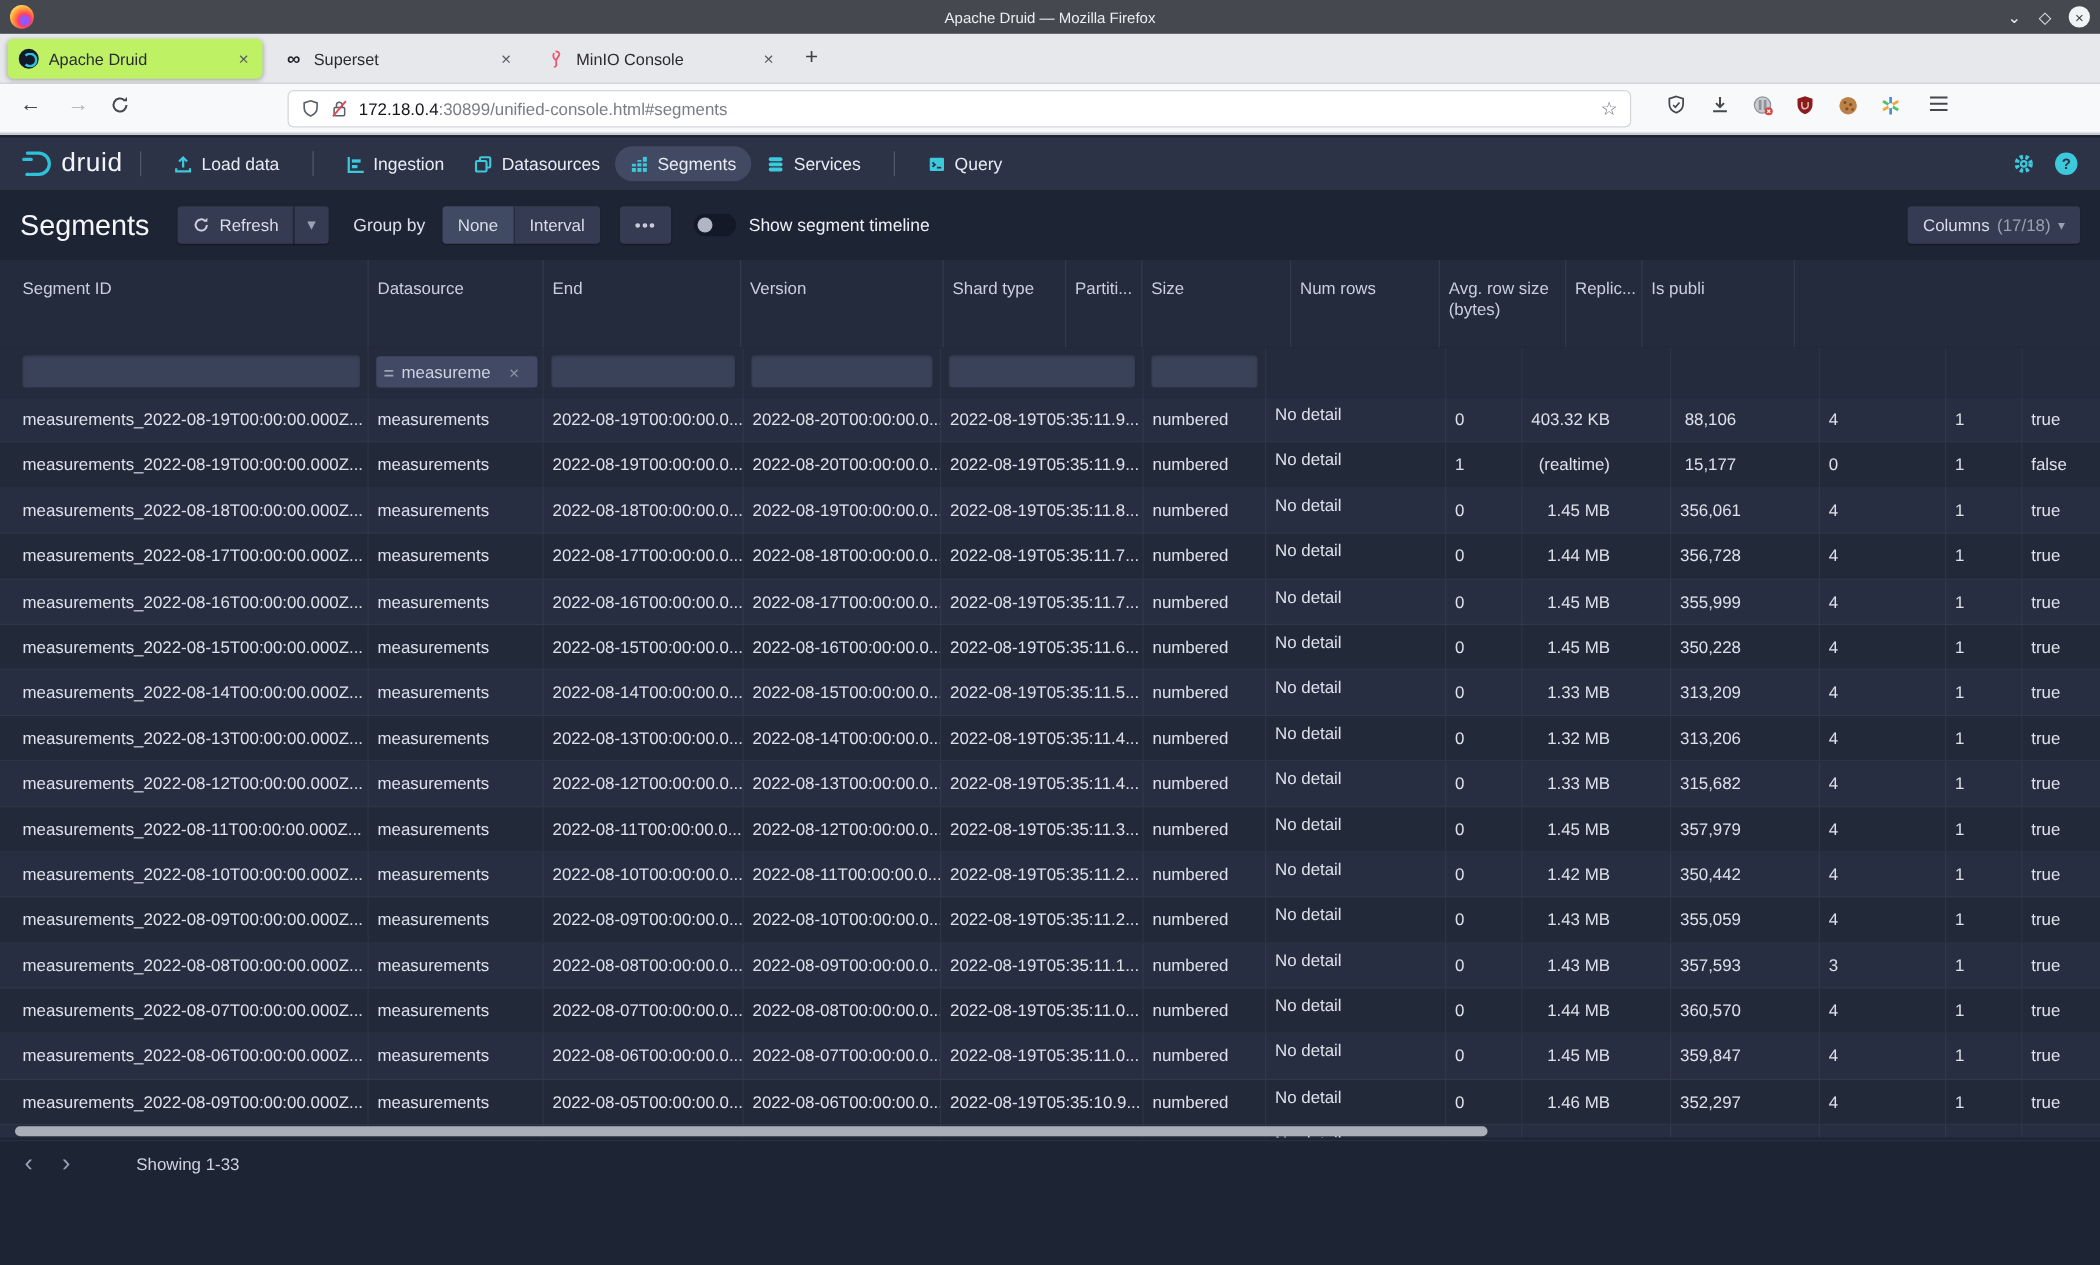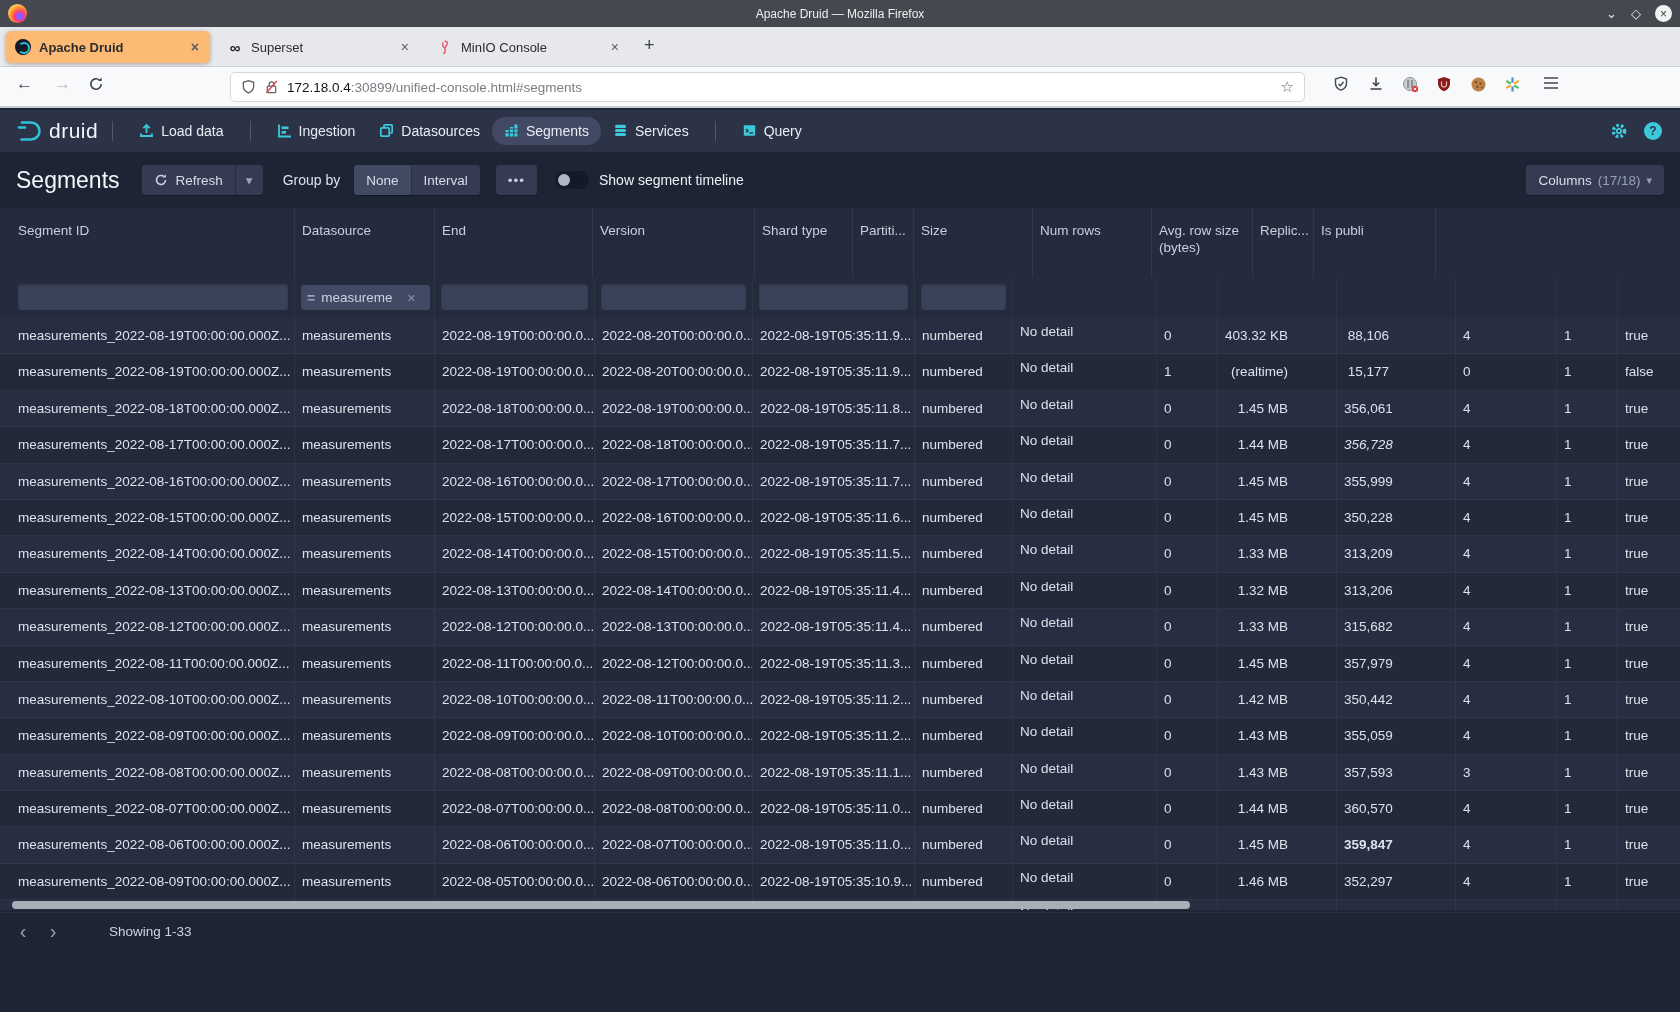--- a/index.html
+++ b/index.html
@@ -11,21 +11,21 @@
   .titlebar { position:absolute; left:0; top:0; width:100%; height:27px; background:#45494f; display:flex; align-items:center; }
   .ff-logo { position:absolute; left:8px; top:4px; width:19px; height:19px; border-radius:50%;
     background:radial-gradient(circle at 62% 65%, #9059ff 0 18%, #ff3b6b 30%, #ff9b31 55%, #ffd567 75%); }
   .win-title { width:100%; text-align:center; color:#eceef0; font-size:12px; }
   .win-controls { position:absolute; right:8px; top:0; height:27px; display:flex; align-items:center; gap:14px; }
   .win-btn { color:#e8eaec; font-size:13px; line-height:1; cursor:default; }
   .win-close { width:17px; height:17px; border-radius:50%; background:#f1f2f3; color:#3a3d41; font-size:12px; display:flex; align-items:center; justify-content:center; }
 
   .tabstrip { position:absolute; left:0; top:27px; width:100%; height:40px; background:#e7e8eb; border-bottom:1px solid #cfd2d6; }
   .tab { position:absolute; top:4px; height:32px; border-radius:5px; display:flex; align-items:center; padding:0 9px; font-size:13px; color:#2b2b30; }
-  .tab.active { background:#fdba74; box-shadow:0 1px 4px rgba(0,0,0,.3);font-weight:bold; }
+  .tab.active { background:#bef264; box-shadow:0 1px 4px rgba(0,0,0,.3); }
   .tab .title { flex:1; overflow:hidden; white-space:nowrap; margin:0 8px; }
   .tab .close { color:#5a5d63; font-size:14px; padding:0 2px; }
   .favicon { width:16px; height:16px; flex:0 0 16px; display:flex; align-items:center; justify-content:center; }
   .fav-druid { width:16px; height:16px; border-radius:50%; background:#121a2a; position:relative; }
   .fav-druid::after { content:""; position:absolute; left:3px; top:3px; width:8px; height:8px; border:2px solid #2fc1d8; border-left-color:transparent; border-radius:50%; }
   .fav-superset { font-size:15px; font-weight:bold; color:#1e1e24; line-height:1; }
   .newtab { position:absolute; top:8px; font-size:18px; color:#3c3f44; }
 
   .toolbar { position:absolute; left:0; top:67px; width:100%; height:41px; background:#f8f9fa; border-bottom:2px solid #c9ccd1; display:flex; align-items:center; }
   .nav-glyph { font-size:17px; color:#43464b; position:absolute; top:74px; }
@@ -35,21 +35,21 @@
   .url-text .dim { color:#7a7d85; }
   .url-star { margin-left:auto; color:#5b5f66; font-size:15px; }
   .tool-ico { position:absolute; top:76px; }
 
   
   .dnav { position:absolute; left:0; top:110px; width:100%; height:42px; background:#2d3347; display:flex; align-items:center; }
   .dnav .brand { display:flex; align-items:center; margin-left:16px; gap:7px; }
   .brand-swirl { width:26px; height:26px; position:relative; }
   .brand-name { color:#f2f5fa; font-size:21px; letter-spacing:.5px; }
   .dnav-sep { width:1px; height:20px; background:rgba(255,255,255,.18); margin:0 14px; }
-  .dnav-item { display:flex; align-items:flex-start; gap:7px; padding:6px 12px; border-radius:16px; color:#e8ecf4; font-size:14px; cursor:pointer; }
+  .dnav-item { display:flex; align-items:flex-end; gap:7px; padding:6px 12px; border-radius:16px; color:#e8ecf4; font-size:14px; cursor:pointer; }
   .dnav-item.active { background:#424a63; }
   .dnav-right { margin-left:auto; display:flex; align-items:center; gap:16px; margin-right:18px; }
   .help-circle { width:18px; height:18px; border-radius:50%; background:#3dc9dc; color:#2d3347; font-weight:bold; font-size:12px; display:flex; align-items:center; justify-content:center; }
 
   
   .controls { position:absolute; left:0; top:152px; width:100%; height:56px; display:flex; align-items:center; }
   .page-title { color:#f4f6fa; font-size:23px; margin-left:16px; }
   .btn { background:#343b52; color:#d8dde9; font-size:13.5px; border-radius:3px; height:30px; display:flex; align-items:center; padding:0 12px; box-shadow:0 1px 1px rgba(0,0,0,.3); cursor:pointer; }
   .split { display:flex; margin-left:22px; }
   .split .main { border-radius:3px 0 0 3px; gap:8px; }
@@ -410,21 +410,21 @@
         <div class="trow even">
           <div class="td" style="width: 295px; padding-left: 18px;">measurements_2022-08-17T00:00:00.000Z...</div>
           <div class="td" style="width: 140px;">measurements</div>
           <div class="td" style="width: 160px;">2022-08-17T00:00:00.0...</div>
           <div class="td" style="width: 158px;">2022-08-18T00:00:00.0...</div>
           <div class="td" style="width: 162px;">2022-08-19T05:35:11.7...</div>
           <div class="td" style="width: 98px;">numbered</div>
           <div class="td top" style="width: 144px;">No detail</div>
           <div class="td" style="width: 61px;">0</div>
           <div class="td r" style="width: 119px; padding-right: 48px;">1.44 MB</div>
-          <div class="td r" style="width: 119px; padding-right: 66px; font-style: italic;">356,728</div>
+          <div class="td r" style="width: 119px; padding-right: 66px;">356,728</div>
           <div class="td" style="width: 101px;">4</div>
           <div class="td" style="width: 61px;">1</div>
           <div class="td" style="width: 122px;">true</div>
         </div>
         <div class="trow odd">
           <div class="td" style="width: 295px; padding-left: 18px;">measurements_2022-08-16T00:00:00.000Z...</div>
           <div class="td" style="width: 140px;">measurements</div>
           <div class="td" style="width: 160px;">2022-08-16T00:00:00.0...</div>
           <div class="td" style="width: 158px;">2022-08-17T00:00:00.0...</div>
           <div class="td" style="width: 162px;">2022-08-19T05:35:11.7...</div>
@@ -575,21 +575,21 @@
         <div class="trow odd">
           <div class="td" style="width: 295px; padding-left: 18px;">measurements_2022-08-06T00:00:00.000Z...</div>
           <div class="td" style="width: 140px;">measurements</div>
           <div class="td" style="width: 160px;">2022-08-06T00:00:00.0...</div>
           <div class="td" style="width: 158px;">2022-08-07T00:00:00.0...</div>
           <div class="td" style="width: 162px;">2022-08-19T05:35:11.0...</div>
           <div class="td" style="width: 98px;">numbered</div>
           <div class="td top" style="width: 144px;">No detail</div>
           <div class="td" style="width: 61px;">0</div>
           <div class="td r" style="width: 119px; padding-right: 48px;">1.45 MB</div>
-          <div class="td r" style="width: 119px; padding-right: 66px; font-weight: bold;">359,847</div>
+          <div class="td r" style="width: 119px; padding-right: 66px;">359,847</div>
           <div class="td" style="width: 101px;">4</div>
           <div class="td" style="width: 61px;">1</div>
           <div class="td" style="width: 122px;">true</div>
         </div>
         <div class="trow even">
           <div class="td" style="width: 295px; padding-left: 18px;">measurements_2022-08-09T00:00:00.000Z...</div>
           <div class="td" style="width: 140px;">measurements</div>
           <div class="td" style="width: 160px;">2022-08-05T00:00:00.0...</div>
           <div class="td" style="width: 158px;">2022-08-06T00:00:00.0...</div>
           <div class="td" style="width: 162px;">2022-08-19T05:35:10.9...</div>

